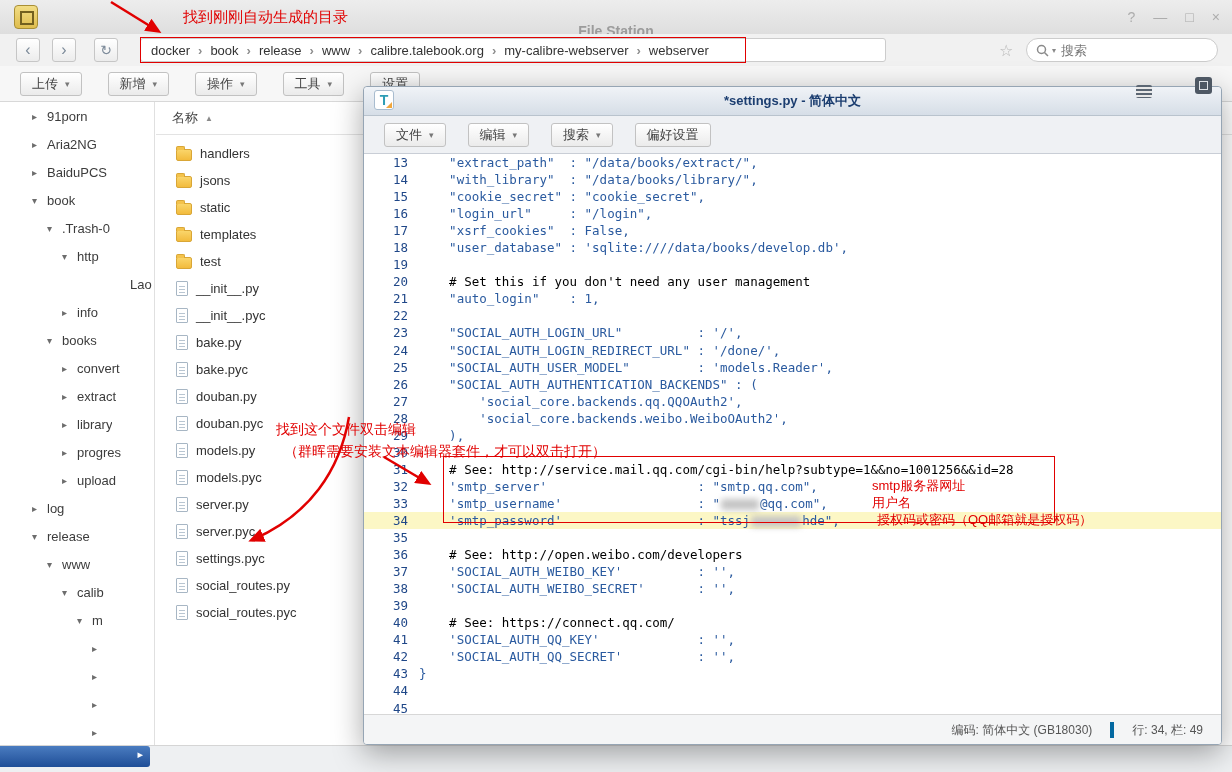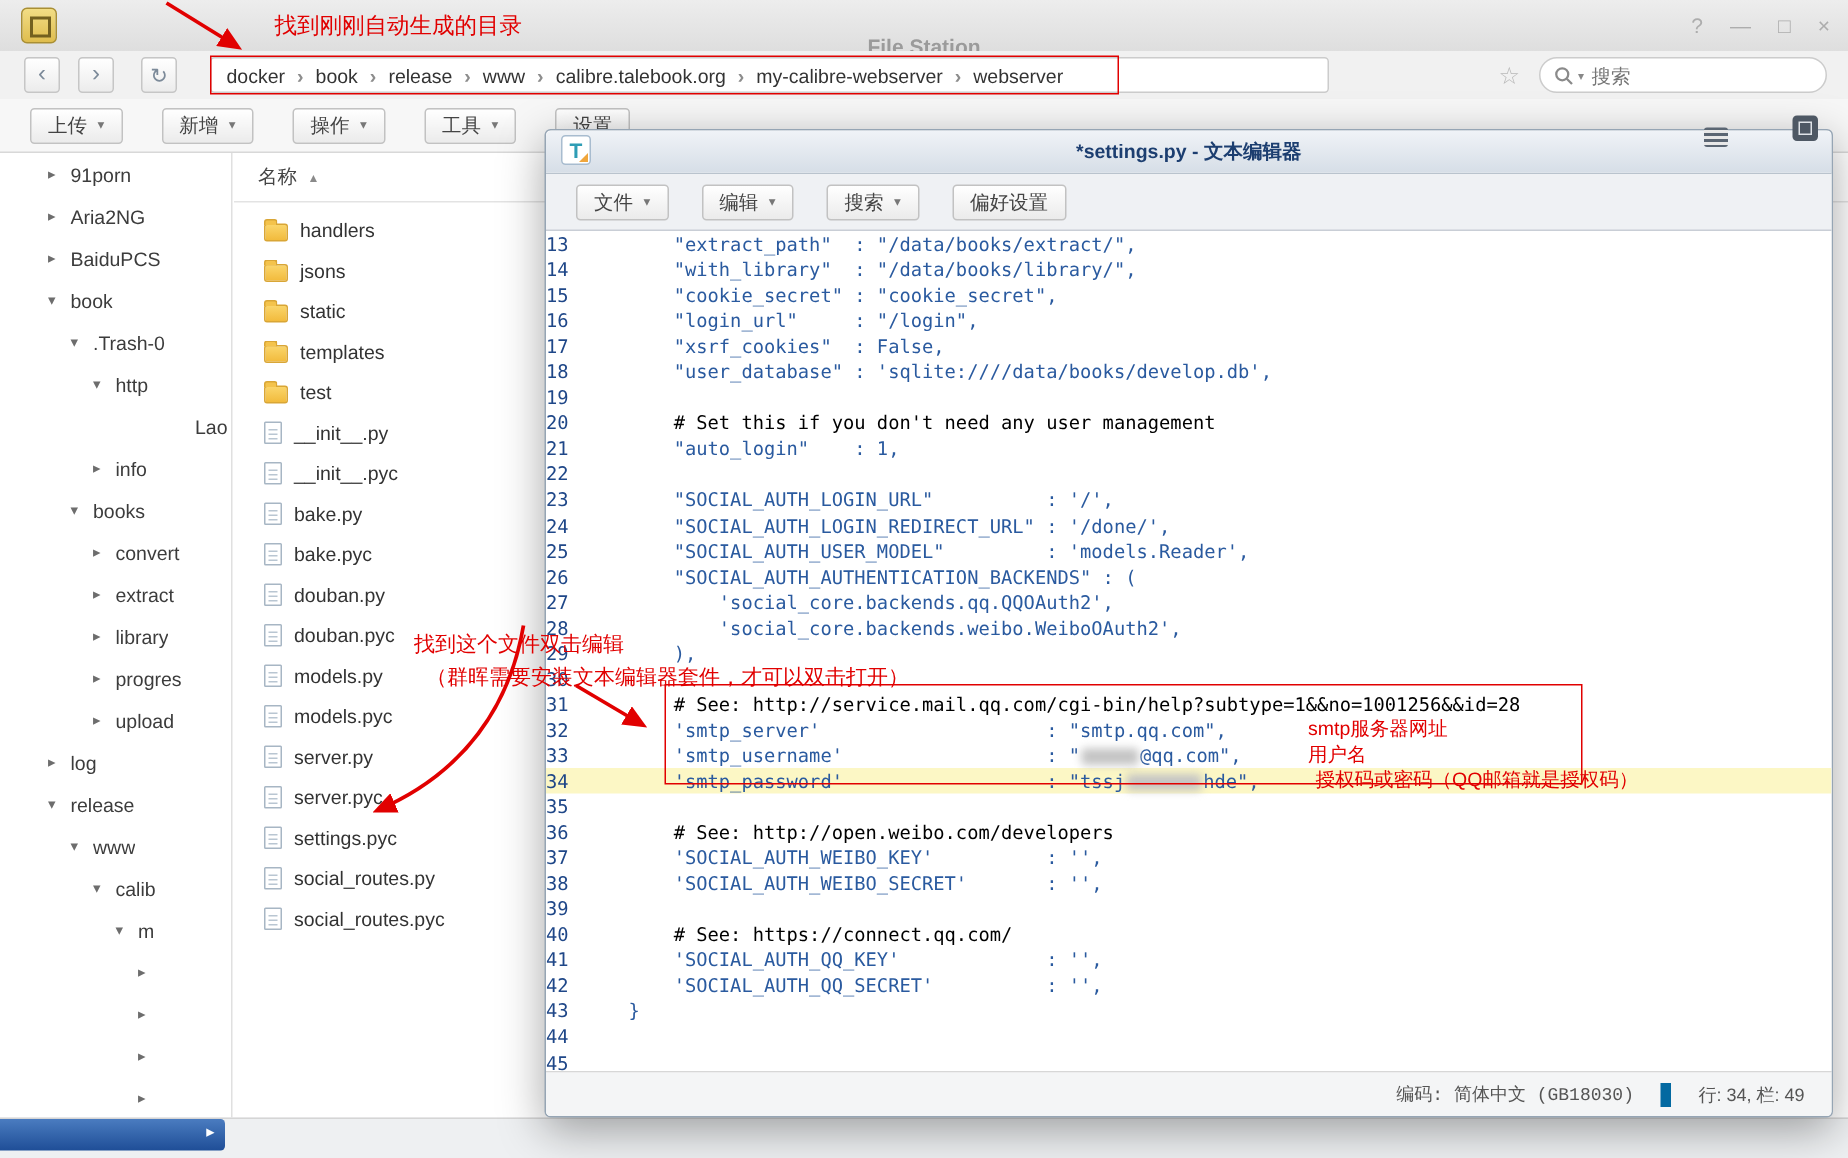--- a/index.html
+++ b/index.html
@@ -87,30 +87,30 @@
     line-height:18px;font-size:14px;box-sizing:border-box;}
   .ed-icon::after{content:"";position:absolute;right:1px;bottom:1px;width:0;height:0;
     border-style:solid;border-width:0 0 6px 6px;border-color:transparent transparent #f0a63c transparent;}
   .ed-title{font-size:13px;font-weight:bold;color:#1c3e70;}
   .ed-menubar{height:38px;background:#eff1f4;border-bottom:1px solid #c9ced6;box-sizing:border-box;
     display:flex;align-items:center;gap:22px;padding-left:20px;}
   .ed-code{position:absolute;left:0;right:0;top:67px;bottom:30px;overflow:hidden;background:#fff;}
   .cl{display:flex;height:17.06px;line-height:17.06px;font-family:"DejaVu Sans Mono","Liberation Mono",monospace;
     font-size:12.5px;}
   .cl.cur{background:#fcf7c5;}
-  .g{width:44px;color:#1f4788;flex:none;}
+  .g{width:44px;text-align:right;color:#1f4788;flex:none;}
   .ct{padding-left:11px;color:#2a5a9f;white-space:pre;}
   .ct.comment{color:#000000;}
   .redact{display:inline-block;height:11px;background:#c4c4c4;filter:blur(3px);
     vertical-align:middle;border-radius:2px;margin:0 1px;}
   .ed-status{position:absolute;left:0;right:0;bottom:0;height:30px;background:#f4f5f6;
     border-top:1px solid #d7d7d7;box-sizing:border-box;display:flex;align-items:center;
     justify-content:flex-end;font-size:12px;color:#555;border-radius:0 0 3px 3px;}
   .ed-status .cell{padding:0 18px;height:16px;line-height:16px;}
-  .ed-status .cell.first{border-right:7px solid #0369a1;font-family:Liberation Mono, monospace;}
+  .ed-status .cell.first{border-right:4px solid #0369a1;}
 
   
   .annot{position:absolute;inset:0;z-index:50;pointer-events:none;}
   .annot .txt{position:absolute;color:#e10000;font-size:14px;white-space:nowrap;}
   #note-top{left:183px;top:8px;font-size:15px;}
   #note-file-1{left:276px;top:421px;}
   #note-file-2{left:284px;top:443px;}
   #note-smtp{left:872px;top:477px;font-size:13px;}
   #note-user{left:872px;top:494px;font-size:13px;}
   #note-pass{left:877px;top:511px;font-size:13px;}
@@ -374,21 +374,21 @@
 
   <div class="bottombar">
     <div class="blue-handle">
       <span>▸</span>
     </div>
   </div>
 
   <div class="editor">
     <div class="ed-titlebar">
       <span class="ed-icon">T</span>
-      <span class="ed-title">*settings.py - 文本编辑器</span>
+      <span class="ed-title">*settings.py - 简体中文</span>
     </div>
     <div class="ed-menubar">
         <button class="tbtn">
           <span>文件</span>
           <span class="caret">▾</span>
         </button>
         <button class="tbtn">
           <span>编辑</span>
           <span class="caret">▾</span>
         </button>

